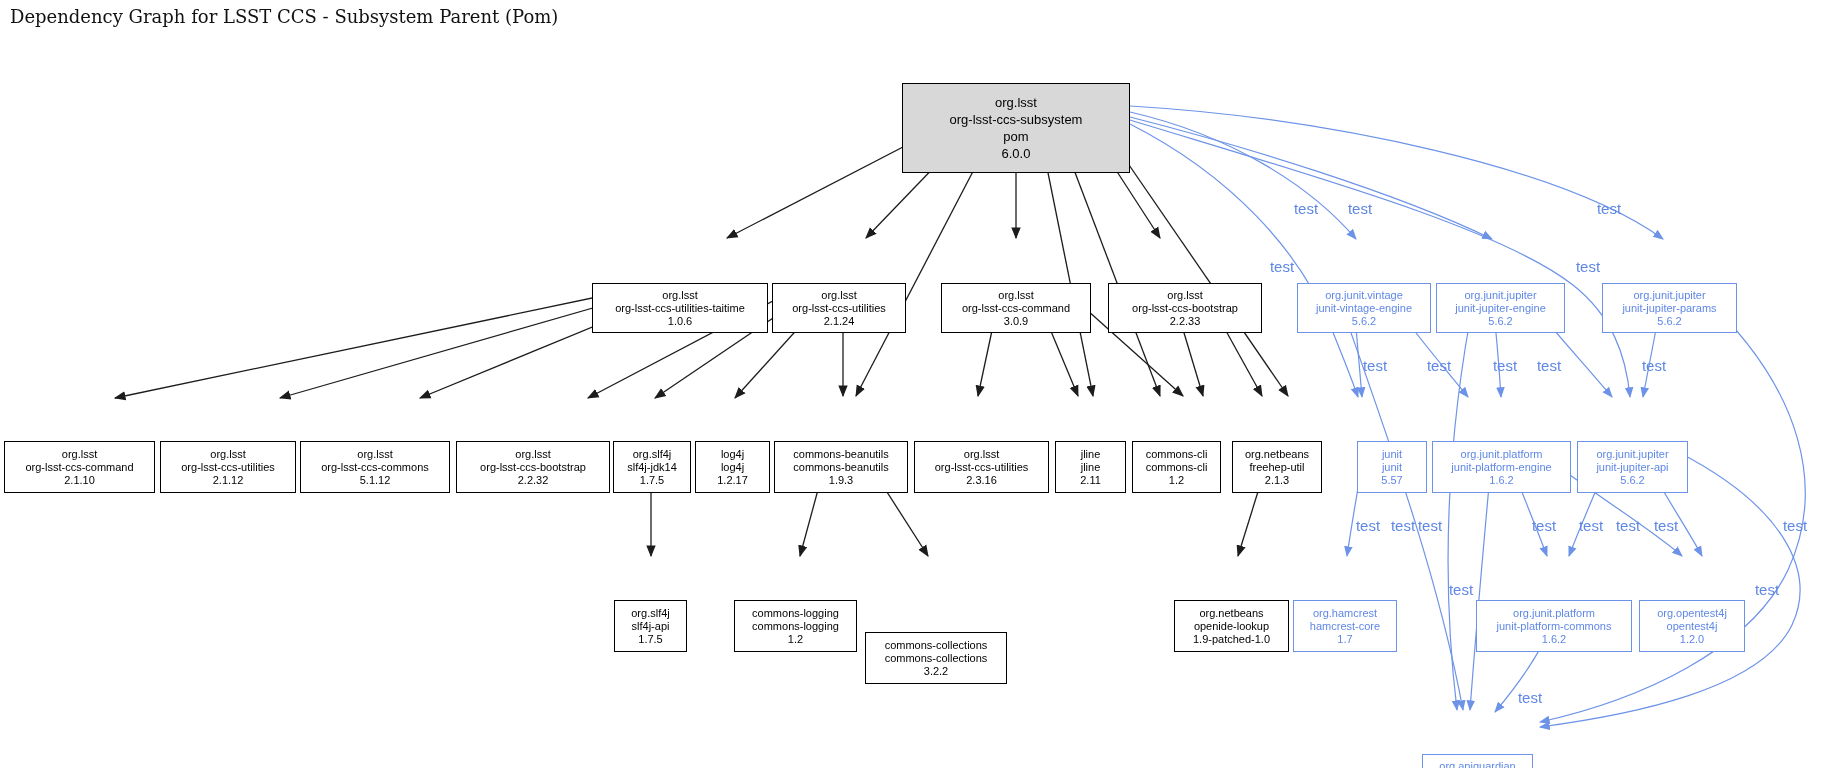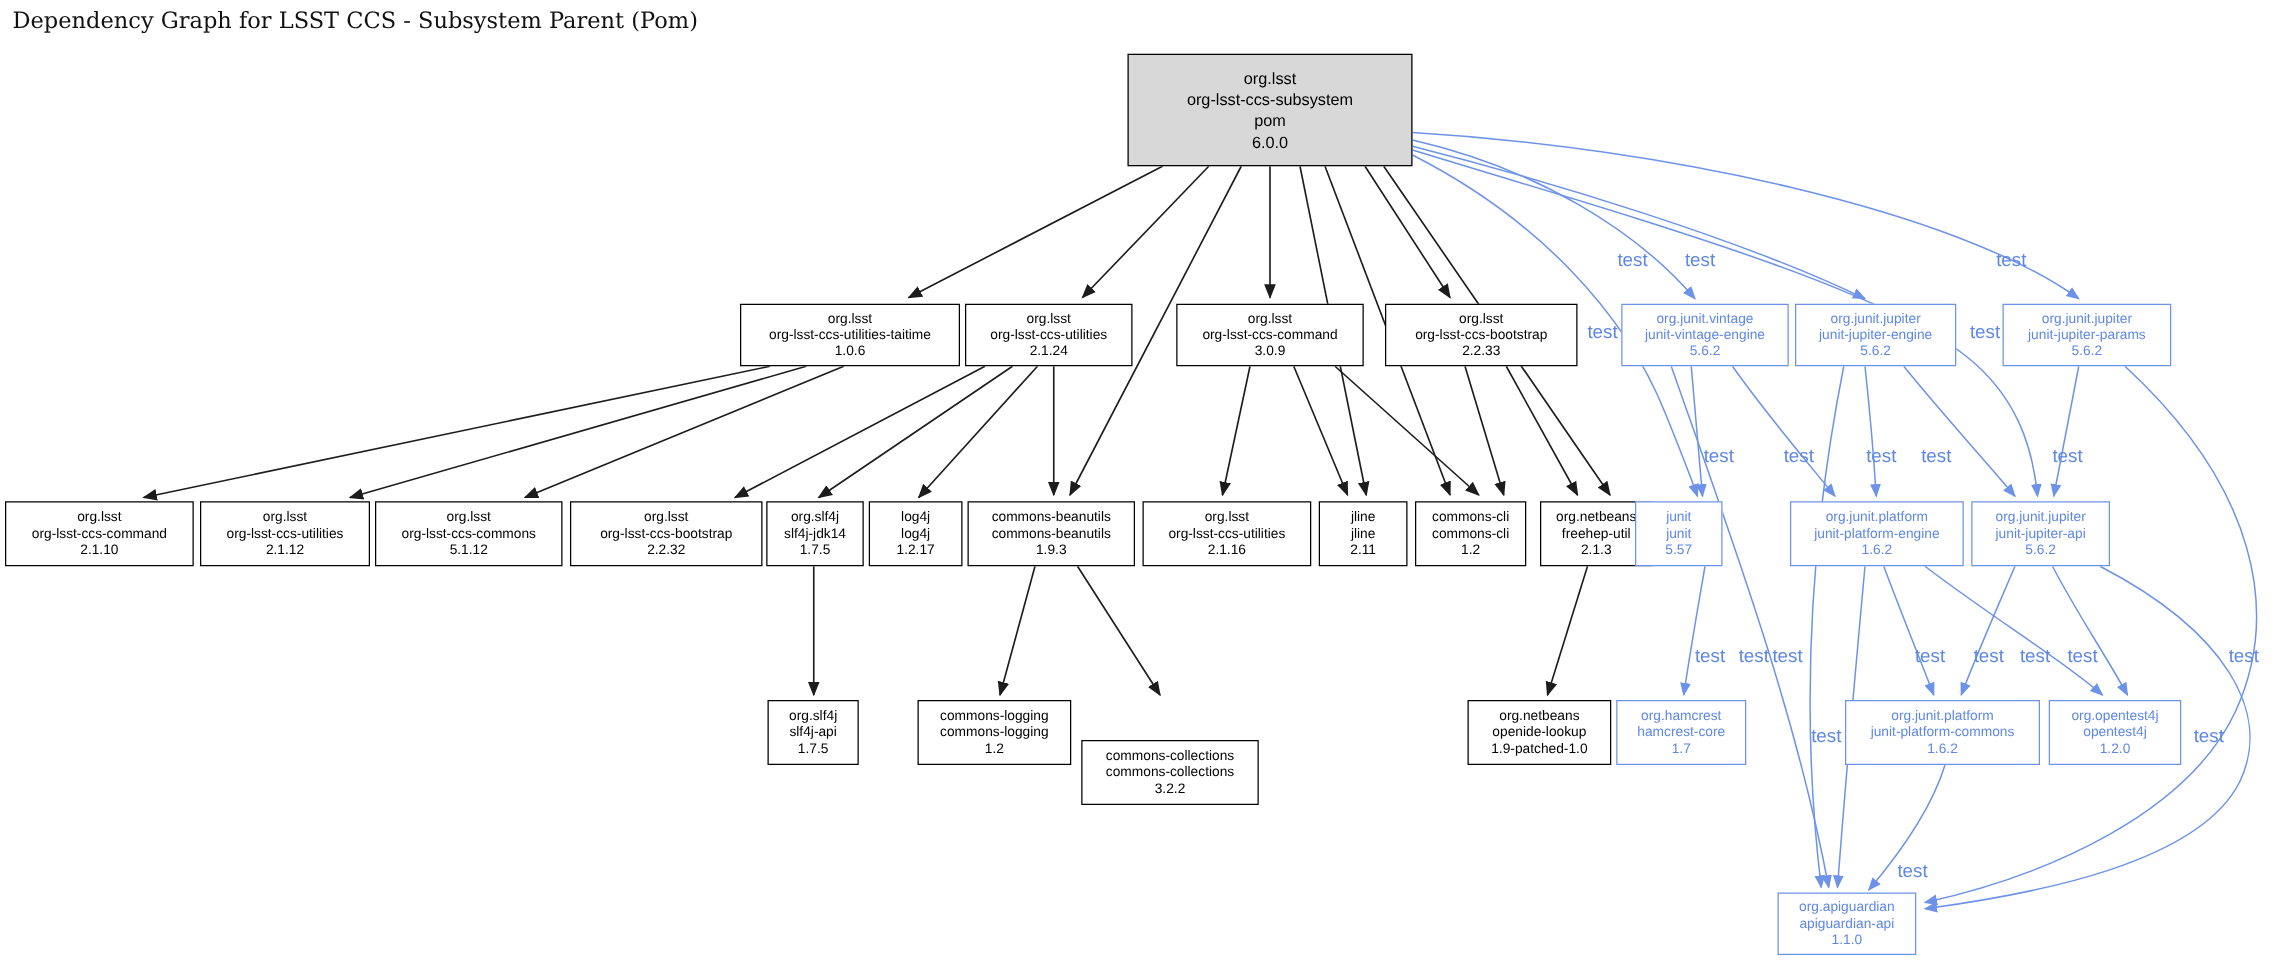--- a/index.html
+++ b/index.html
@@ -3,21 +3,21 @@
 <meta charset="utf-8">
 <style>
   html,body{margin:0;padding:0;background:#ffffff;}
   #canvas{position:relative;width:1821px;height:768px;overflow:hidden;background:#ffffff;
           font-family:"Liberation Sans", sans-serif;}
   #edges{position:absolute;left:0;top:0;width:1821px;height:768px;}
   .be{stroke:#1c1c1c;stroke-width:1.3;fill:none;}
   .te{stroke:#6d93e8;stroke-width:1.2;fill:none;}
   .node{position:absolute;box-sizing:border-box;background:#ffffff;border:1.4px solid #000000;
         display:flex;flex-direction:column;justify-content:center;align-items:center;
-        text-align:center;font-size:11px;line-height:13px;color:#000000;white-space:nowrap;}
+        text-align:center;font-size:11px;line-height:13px;color:#000000;white-space:nowrap;margin-top:40px;}
   .node.blue{border:1px solid #6d93e8;color:#5f87e6;}
   .node.root{background:#d8d8d8;font-size:13px;line-height:17px;border-width:1.5px;}
   .tl{position:absolute;transform:translate(-50%,-50%);color:#5f87e6;font-size:15px;line-height:11px;}
   #graph-title{position:absolute;left:10px;top:6px;font-family:"DejaVu Serif","Liberation Serif",serif;
         font-size:18px;color:#111111;}
 </style>
 </head>
 <body>
 
 <div id="canvas">
@@ -158,38 +158,38 @@
       <span>1.2.17</span>
     </div>
   <div class="node" style="left:774px;top:401px;width:134px;height:52px">
       <span>commons-beanutils</span>
       <span>commons-beanutils</span>
       <span>1.9.3</span>
     </div>
   <div class="node" style="left:914px;top:401px;width:135px;height:52px">
       <span>org.lsst</span>
       <span>org-lsst-ccs-utilities</span>
-      <span>2.1.16</span>
+      <span>2.3.16</span>
     </div>
   <div class="node" style="left:1055px;top:401px;width:71px;height:52px">
       <span>jline</span>
       <span>jline</span>
       <span>2.11</span>
     </div>
   <div class="node" style="left:1132px;top:401px;width:89px;height:52px">
       <span>commons-cli</span>
       <span>commons-cli</span>
       <span>1.2</span>
     </div>
   <div class="node" style="left:1232px;top:401px;width:90px;height:52px">
       <span>org.netbeans</span>
       <span>freehep-util</span>
       <span>2.1.3</span>
     </div>
-  <div class="node blue" style="left:1308px;top:401px;width:70px;height:52px">
+  <div class="node blue" style="left:1357px;top:401px;width:70px;height:52px">
       <span>junit</span>
       <span>junit</span>
       <span>5.57</span>
     </div>
   <div class="node blue" style="left:1432px;top:401px;width:139px;height:52px">
       <span>org.junit.platform</span>
       <span>junit-platform-engine</span>
       <span>1.6.2</span>
     </div>
   <div class="node blue" style="left:1577px;top:401px;width:111px;height:52px">

